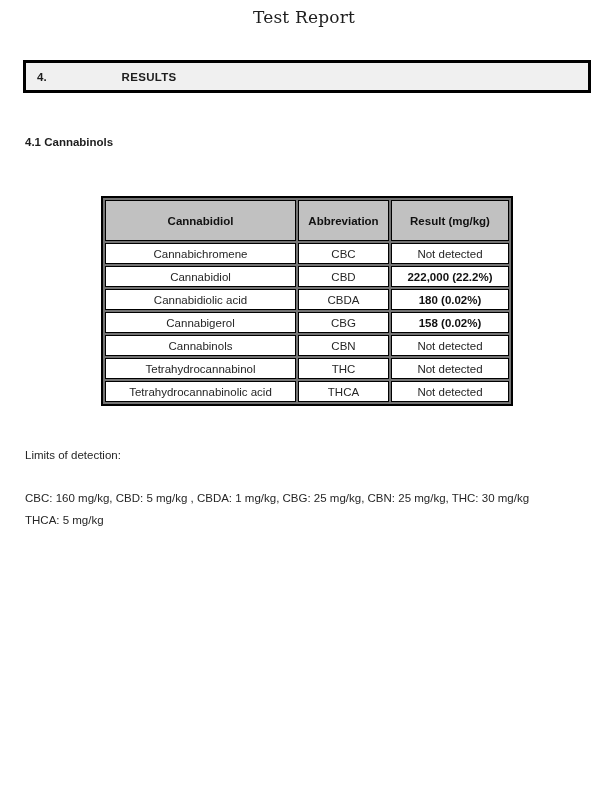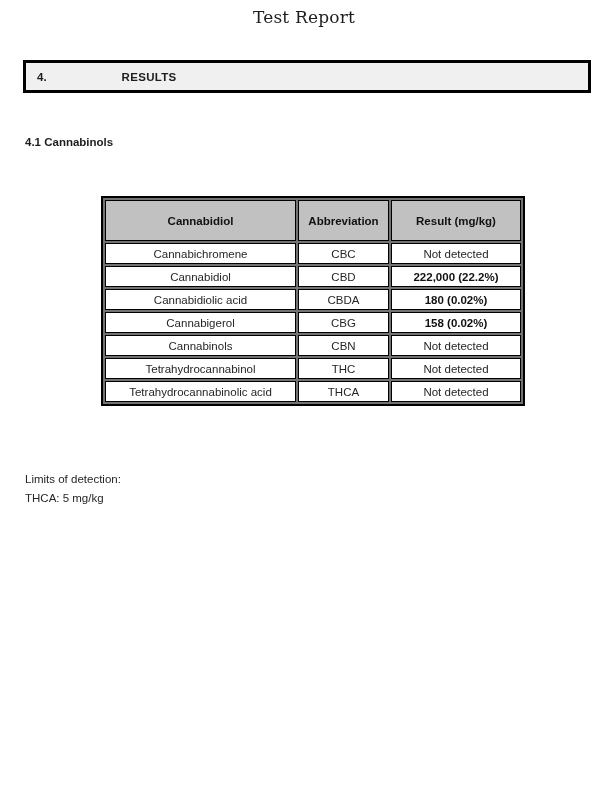--- a/index.html
+++ b/index.html
@@ -52,26 +52,25 @@
     padding:0 4px;
   }
   .results-table th{
     background:var(--header-bg);
     font-weight:bold;color:#111111;
     height:41px;
   }
   .results-table td{height:21px;}
   .col-name{width:191px;}
   .col-abbr{width:91px;}
-  .col-result{width:130px;}
+  .col-result{width:118px;}
   td.bold{font-weight:bold;color:#111111;}
   .limits-label{
     position:absolute;left:25px;top:449px;
     font-size:11.5px;
-    margin-top:24px;
   }
   .limits-text{
     position:absolute;left:25px;top:487px;width:545px;
     font-size:11.5px;line-height:22px;
   }
 </style>
 </head>
 <body>
 
 <div class="doc-title">Test Report</div>
@@ -125,14 +124,15 @@
       <tr>
         <td class="col-name">Tetrahydrocannabinolic acid</td>
         <td class="col-abbr">THCA</td>
         <td class="col-result">Not detected</td>
       </tr>
     </tbody>
 </table>
 
 <div class="limits-label">Limits of detection:</div>
 <div class="limits-text">
+  <div>CBC: 160 mg/kg, CBD: 5 mg/kg , CBDA: 1 mg/kg, CBG: 25 mg/kg, CBN: 25 mg/kg, THC: 30 mg/kg</div>
   <div>THCA: 5 mg/kg</div>
 </div>
 
 </body></html>

